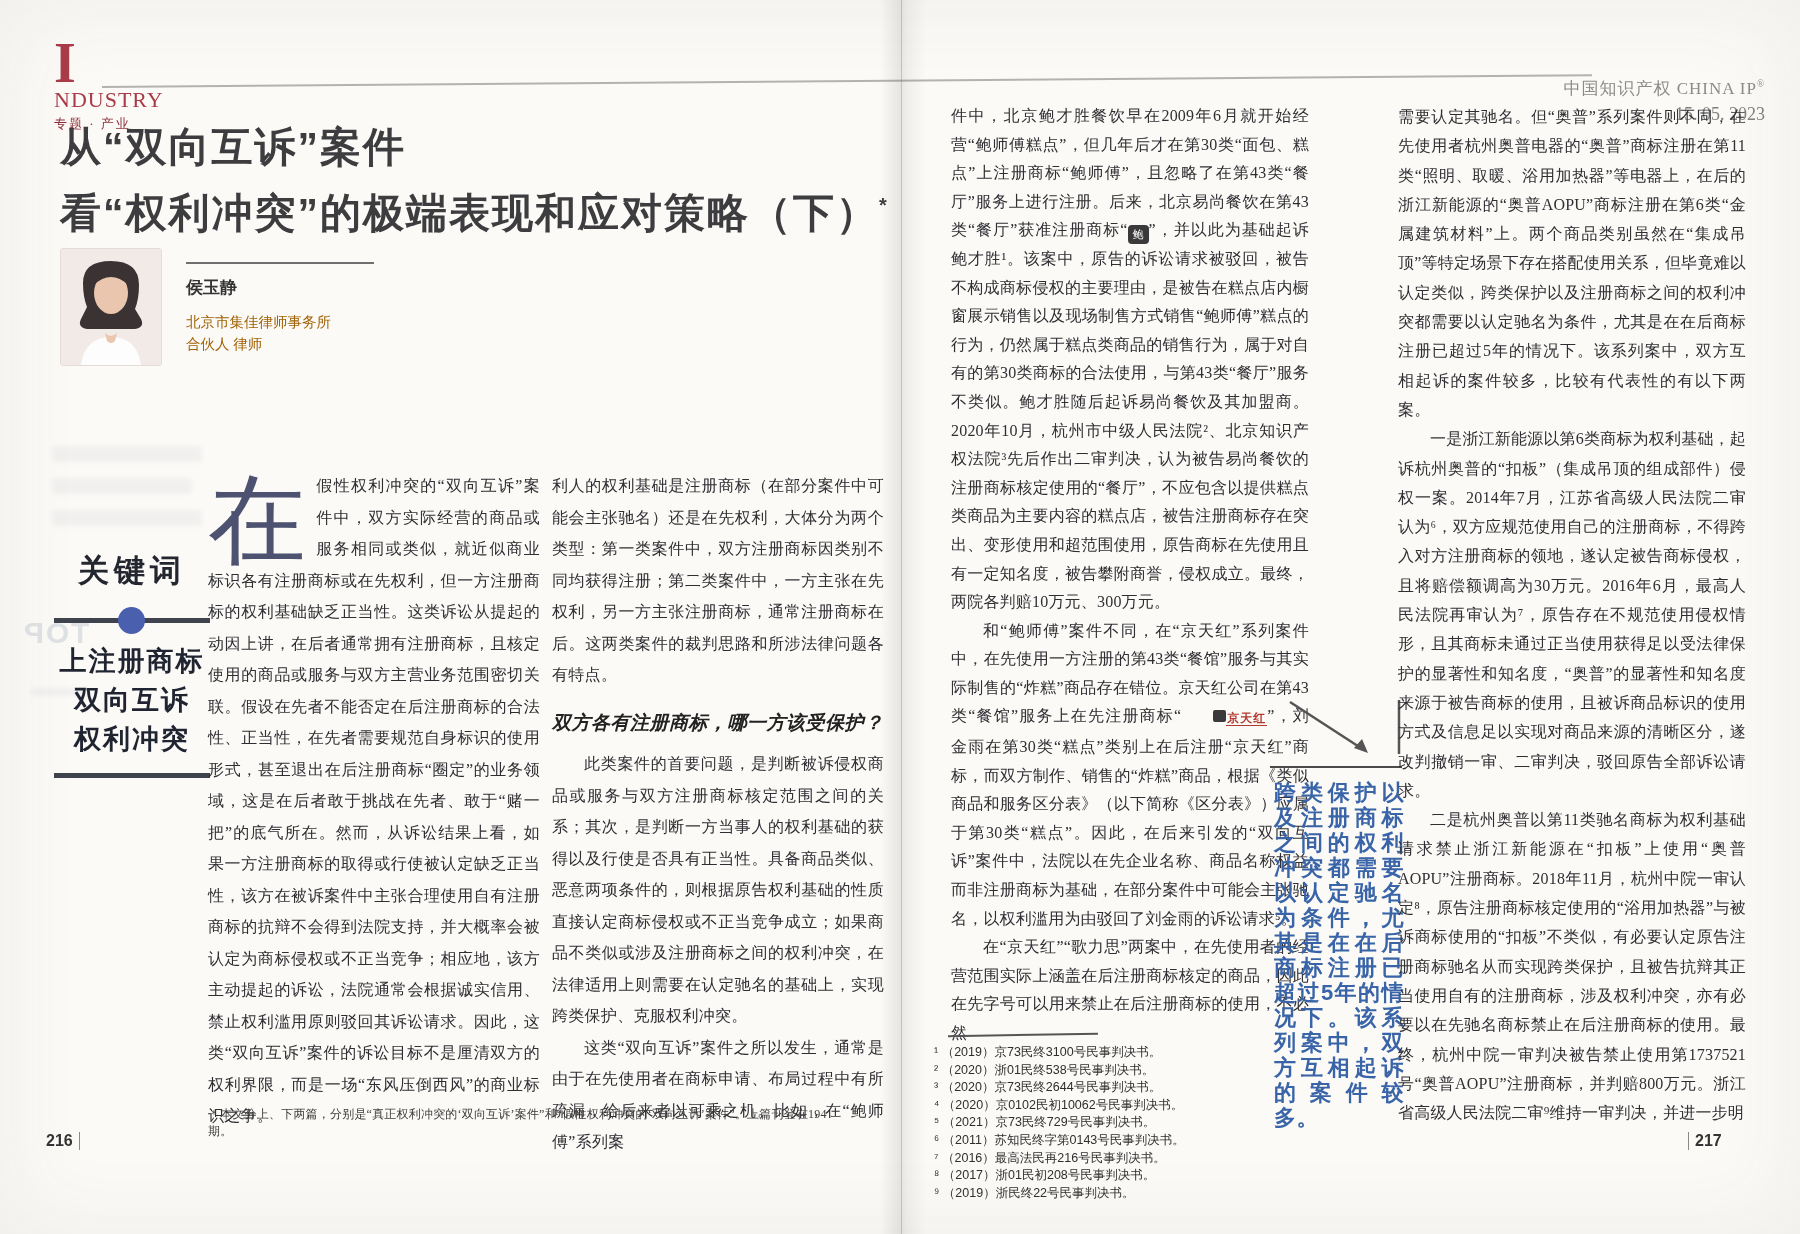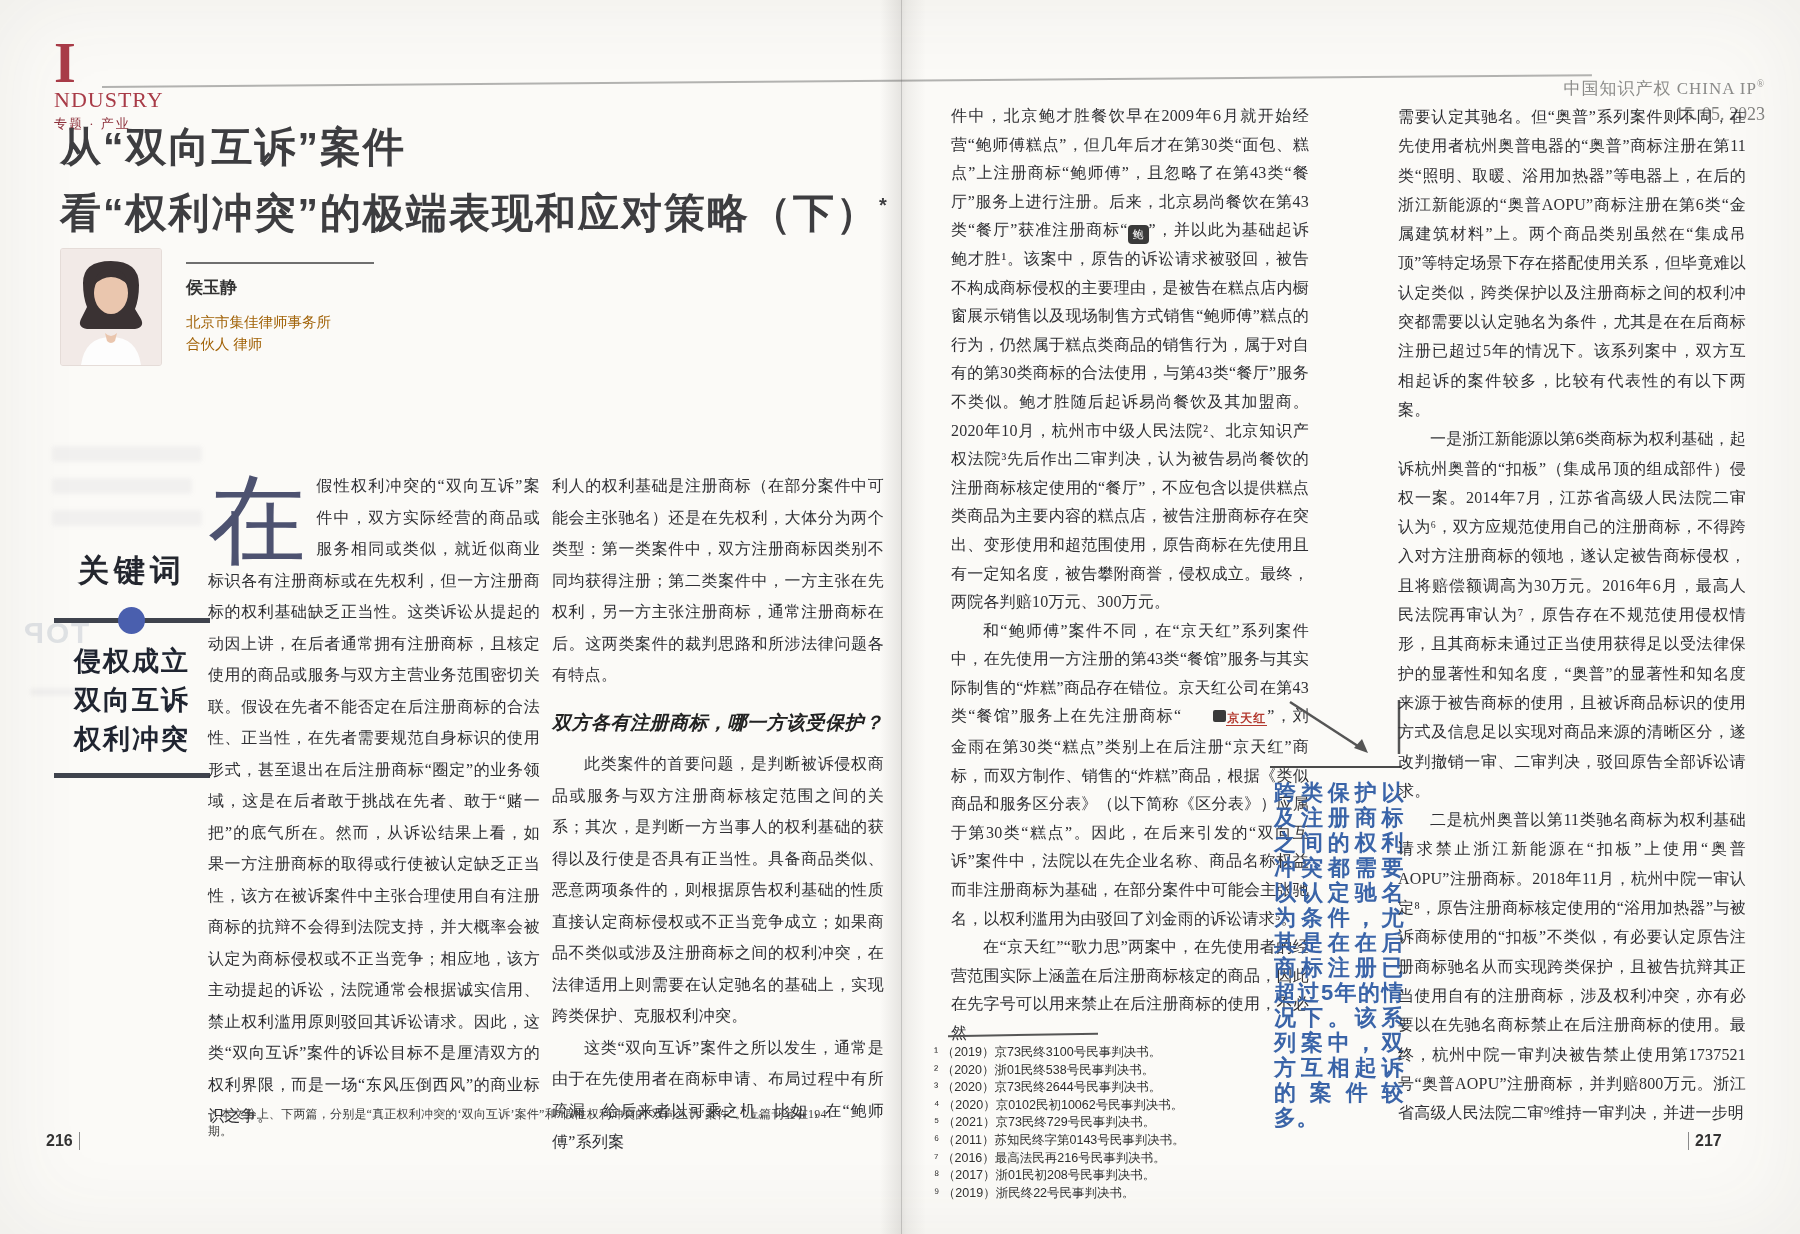--- a/index.html
+++ b/index.html
@@ -123,21 +123,21 @@
     </div>
   </div>
 
   <div class="abs kw">
     <div class="kw-label">关键词</div>
     <div class="kw-ruledot">
       <div class="rule"></div>
         <div class="dot"></div>
     </div>
     <div class="kw-items">
-      <div>侵权成立</div>
+      <div>上注册商标</div>
       <div>双向互诉</div>
       <div>权利冲突</div>
     </div>
     <div class="kw-endrule"></div>
   </div>
 
   <div class="abs col lp col1">
     <p><span class="dropcap">在</span><span>假性权利冲突的“双向互诉”案件中，双方实际经营的商品或服务相同或类似，就近似商业标识各有注册商标或在先权利，但一方注册商标的权利基础缺乏正当性。这类诉讼从提起的动因上讲，在后者通常拥有注册商标，且核定使用的商品或服务与双方主营业务范围密切关联。假设在先者不能否定在后注册商标的合法性、正当性，在先者需要规范自身标识的使用形式，甚至退出在后注册商标“圈定”的业务领域，这是在后者敢于挑战在先者、敢于“赌一把”的底气所在。然而，从诉讼结果上看，如果一方注册商标的取得或行使被认定缺乏正当性，该方在被诉案件中主张合理使用自有注册商标的抗辩不会得到法院支持，并大概率会被认定为商标侵权或不正当竞争；相应地，该方主动提起的诉讼，法院通常会根据诚实信用、禁止权利滥用原则驳回其诉讼请求。因此，这类“双向互诉”案件的诉讼目标不是厘清双方的权利界限，而是一场“东风压倒西风”的商业标识之争。</span></p>
   </div>
 

